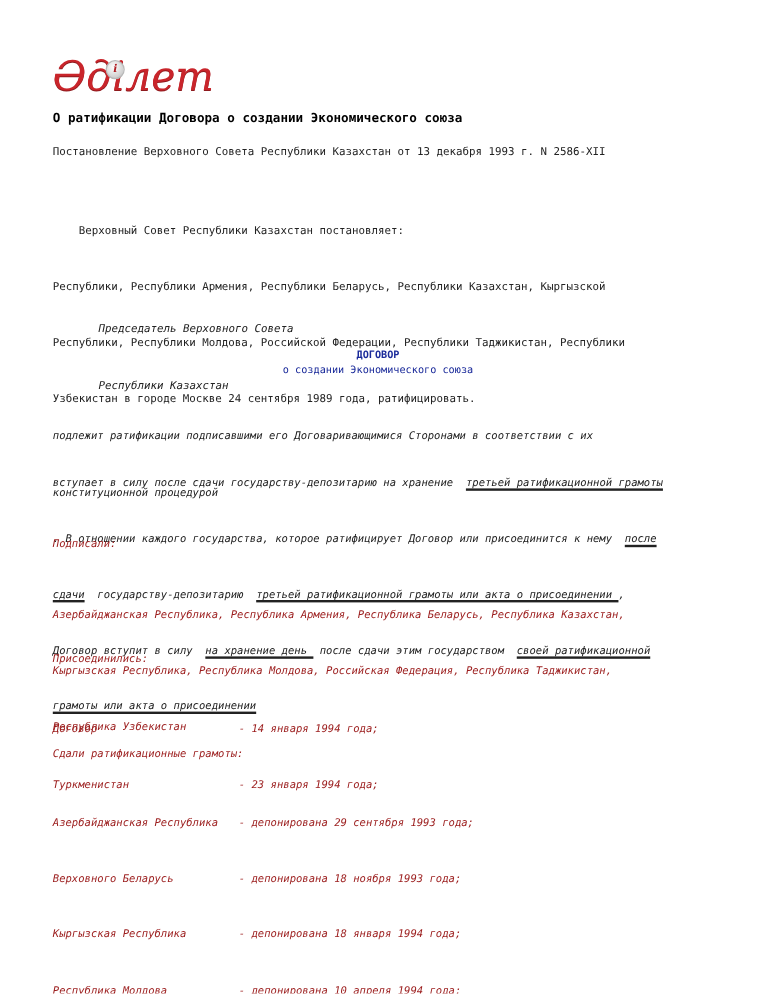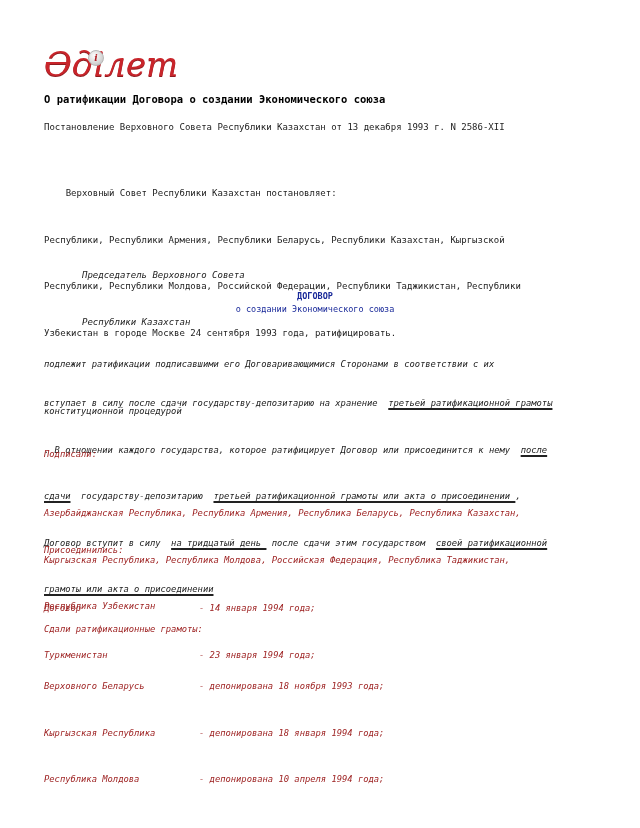--- a/index.html
+++ b/index.html
@@ -68,59 +68,60 @@
     <span class="i-dot">i</span>
   </div>
 
   <div class="title">О ратификации Договора о создании Экономического союза</div>
   <div class="subtitle">Постановление Верховного Совета Республики Казахстан от 13 декабря 1993 г. N 2586-XII</div>
 
   <div class="para">
     <div>    Верховный Совет Республики Казахстан постановляет:</div>
     <div>Республики, Республики Армения, Республики Беларусь, Республики Казахстан, Кыргызской</div>
     <div>Республики, Республики Молдова, Российской Федерации, Республики Таджикистан, Республики</div>
-    <div>Узбекистан в городе Москве 24 сентября 1993 года, ратифицировать.</div>
+    <div>Узбекистан в городе Москве 24 сентября 1989 года, ратифицировать.</div>
   </div>
 
   <div class="signature">
     <div>Председатель Верховного Совета</div>
     <div>Республики Казахстан</div>
   </div>
 
   <div class="treaty-head l1">ДОГОВОР</div>
   <div class="treaty-head l2">о создании Экономического союза</div>
 
   <div class="italic-block" style="top:326px;">
     <div>подлежит ратификации подписавшими его Договаривающимися Сторонами в соответствии с их</div>
     <div>конституционной процедурой</div>
   </div>
 
   <div class="italic-block" style="top:365px;">
     <div><span>вступает в силу после сдачи государству-депозитарию на хранение  </span><span class="u">третьей ратификационной грамоты</span></div>
     <div><span>. В отношении каждого государства, которое ратифицирует Договор или присоединится к нему  </span><span class="u">после</span></div>
     <div><span class="u">сдачи</span><span>  государству-депозитарию  </span><span class="u">третьей ратификационной грамоты или акта о присоединении </span><span>,</span></div>
-    <div><span>Договор вступит в силу  </span><span class="u">на тридцатый день </span><span> после сдачи этим государством  </span><span class="u">своей ратификационной</span></div>
+    <div><span>Договор вступит в силу  </span><span class="u">на хранение день </span><span> после сдачи этим государством  </span><span class="u">своей ратификационной</span></div>
     <div><span class="u">грамоты или акта о присоединении</span></div>
   </div>
 
   <div class="red" style="top:447px;text-align:right;">Подписали:</div>
   <div class="red" style="top:475px;">
     <div>Азербайджанская Республика, Республика Армения, Республика Беларусь, Республика Казахстан,</div>
     <div>Кыргызская Республика, Республика Молдова, Российская Федерация, Республика Таджикистан,</div>
     <div>Республика Узбекистан</div>
   </div>
 
   <div class="red" style="top:543px;">Присоединились:</div>
   <div class="red" style="top:570px;">
     <div class="row"><span class="c1">Договор</span><span>- 14 января 1994 года;</span></div>
     <div class="row"><span class="c1">Туркменистан</span><span>- 23 января 1994 года;</span></div>
   </div>
 
   <div class="red" style="top:622px;">Сдали ратификационные грамоты:</div>
   <div class="red" style="top:648px;">
+    <div class="row"><span class="c1">Азербайджанская Республика</span><span>- депонирована 29 сентября 1993 года;</span></div>
     <div class="row"><span class="c1">Верховного Беларусь</span><span>- депонирована 18 ноября 1993 года;</span></div>
     <div class="row"><span class="c1">Кыргызская Республика</span><span>- депонирована 18 января 1994 года;</span></div>
     <div class="row"><span class="c1">Республика Молдова</span><span>- депонирована 10 апреля 1994 года;</span></div>
     
     
     
     
     
   </div>
 

